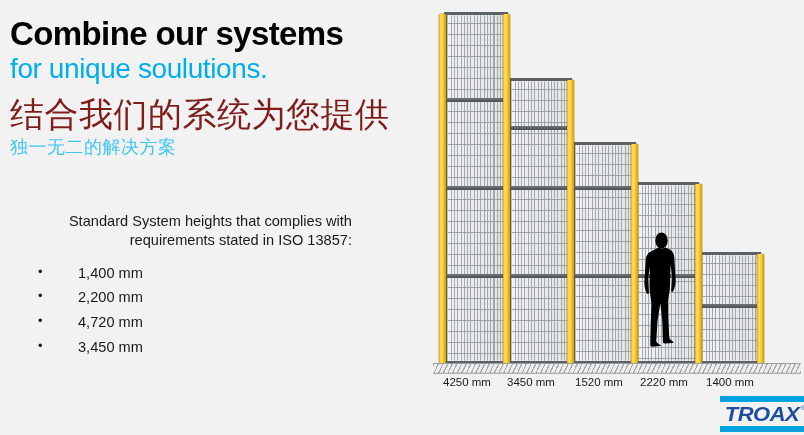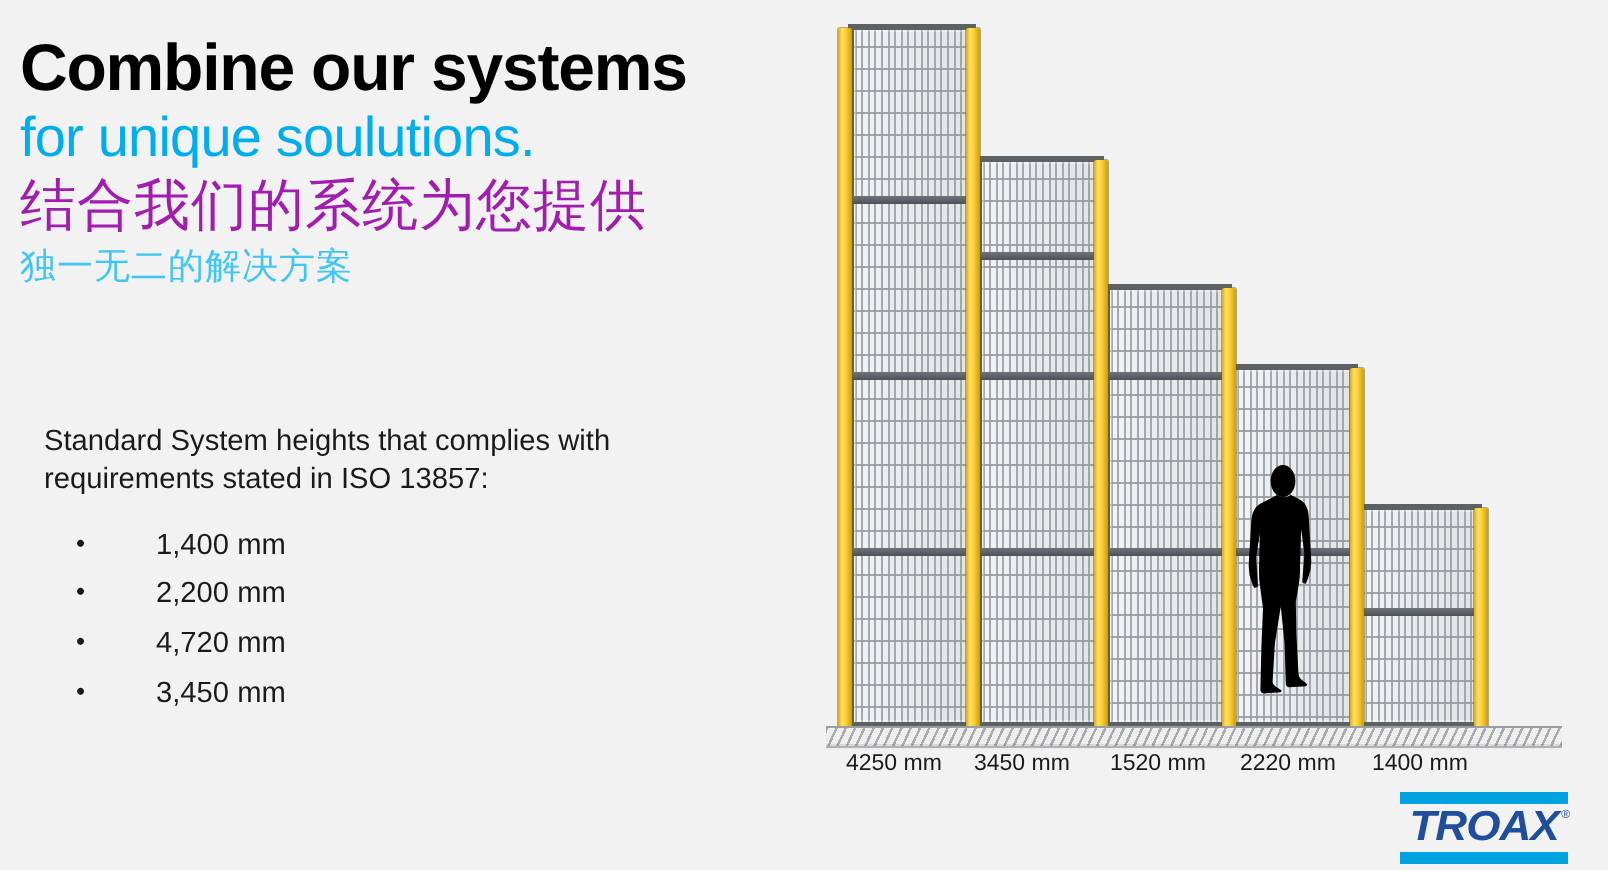--- a/index.html
+++ b/index.html
@@ -15,43 +15,43 @@
   .headline-wrap{position:absolute;left:10px;top:16px;width:420px;}
   .hl-1{
     font-size:33px;font-weight:bold;color:#000000;
     letter-spacing:-0.6px;line-height:1.08;white-space:nowrap;
   }
   .hl-2{
     font-size:28px;font-weight:normal;color:#00AEEF;
     letter-spacing:-0.4px;line-height:1.12;margin-top:1px;white-space:nowrap;
   }
   .hl-cn1{
-    font-size:28px;color:#a21caf;line-height:1.24;margin-top:2px;
+    font-size:34px;color:#7f1d1d;line-height:1.24;margin-top:9px;
     letter-spacing:0.5px;white-space:nowrap;font-weight:500;
   }
   .hl-cn2{
     font-size:18px;color:#3FC6F5;line-height:1.24;margin-top:1px;
     letter-spacing:0.5px;white-space:nowrap;font-weight:500;
   }
 
   .body-block{position:absolute;left:22px;top:212px;width:400px;}
   .body-intro{
-    font-size:14.6px;color:#1a1a1a;line-height:1.33;width:330px;
+    font-size:14.6px;color:#1a1a1a;line-height:1.33;width:330px;text-align:right;
   }
   .bullets{list-style:none;margin:15px 0 0 0;padding:0;}
   .bullets li{
     font-size:14.6px;color:#1a1a1a;line-height:1.0;
     padding:0 0 0 56px;margin:0 0 10px 0;position:relative;
   }
   .bullets li::before{
     content:"\2022";position:absolute;left:16px;top:-1px;font-size:13px;color:#1a1a1a;
   }
 
   
-  .scene{position:absolute;left:410px;top:0;width:374px;height:435px;}
+  .scene{position:absolute;left:430px;top:0;width:374px;height:435px;}
 
   .panel{position:absolute;box-sizing:border-box;}
   
   .mesh{
     position:absolute;left:0;top:0;right:0;bottom:0;
     background-color:#e9ebec;
     background-image:
       repeating-linear-gradient(to right,
         rgba(150,157,163,0.85) 0px, rgba(150,157,163,0.85) 1px,
         rgba(255,255,255,0) 1px, rgba(255,255,255,0) 3.3px),

